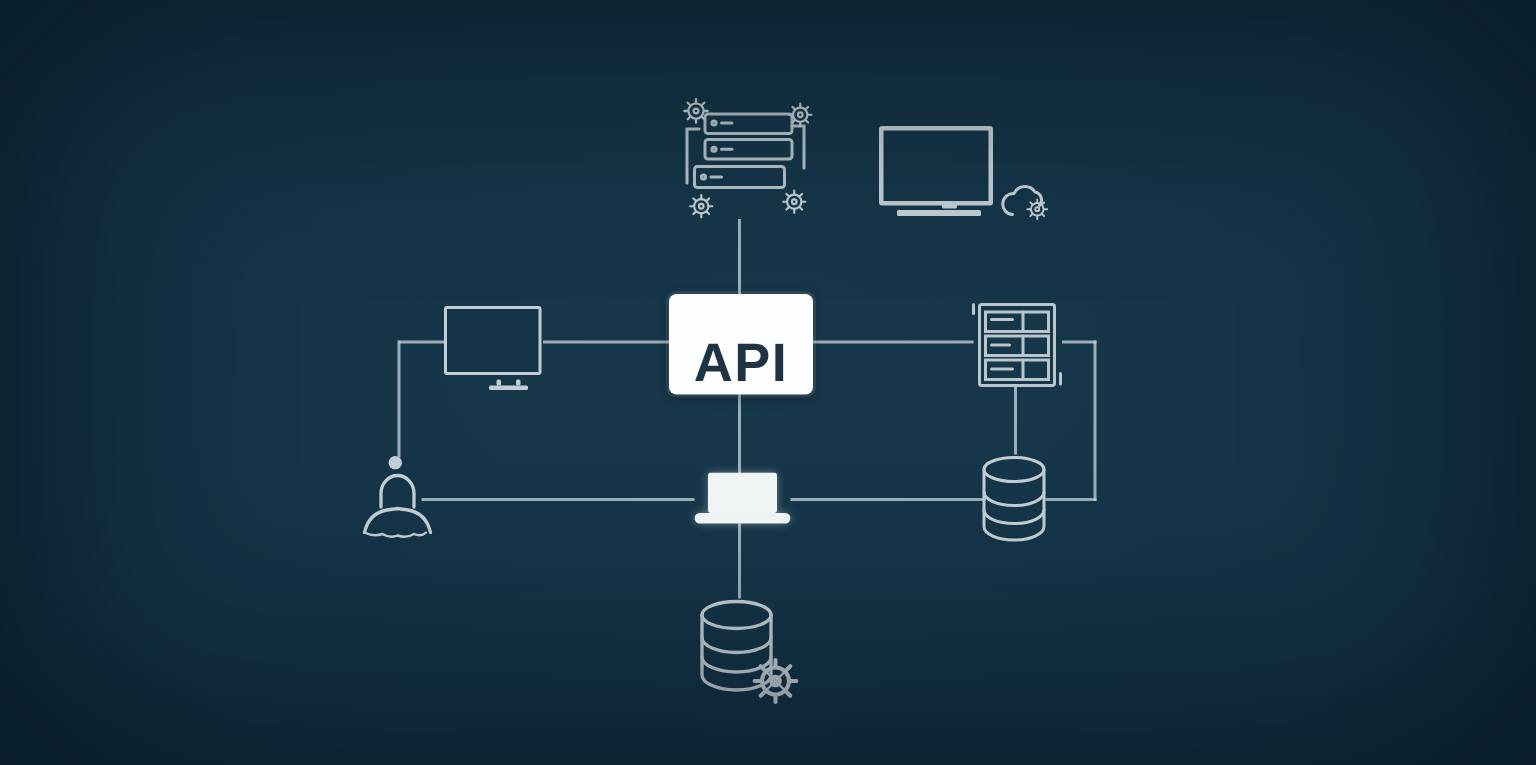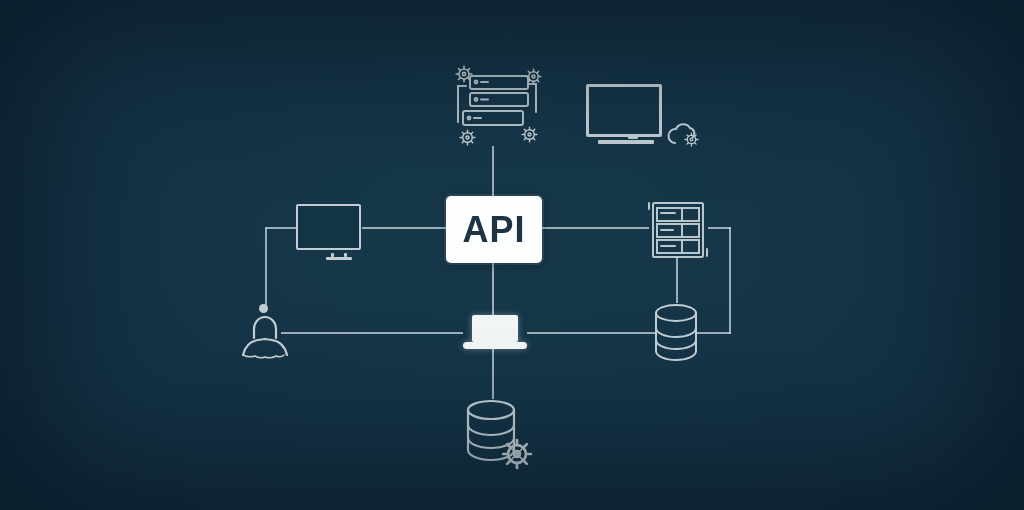--- a/index.html
+++ b/index.html
@@ -19,21 +19,21 @@
   .hline,.vline{position:absolute;background:var(--line-soft);}
   .hline{height:2px;}
   .vline{width:2px;}
   .dot{position:absolute;width:9px;height:9px;border-radius:50%;background:var(--line);}
   .node{position:absolute;}
   .icon-svg{display:block;color:var(--line);}
   .icon-svg *{vector-effect:non-scaling-stroke;}
   .api-box{
     position:absolute;left:446px;top:196px;width:96px;height:67px;
     background:#fdfefe;border-radius:5px;
-    display:flex;align-items:center;justify-content:center;
+    display:flex;align-items:flex-end;justify-content:center;
     box-shadow:0 0 0 2px rgba(255,255,255,0.10), 0 2px 8px rgba(0,0,0,0.35);
   }
   .api-label{
     font-size:36px;font-weight:700;color:var(--box-text);letter-spacing:1px;
   }
   .monitor-frame{
     position:absolute;border:3px solid var(--line);border-radius:2px;background:transparent;
   }
   .bar{position:absolute;background:var(--line);border-radius:1px;}
   .laptop-glow{filter: drop-shadow(0 0 3px rgba(255,255,255,0.35));}

